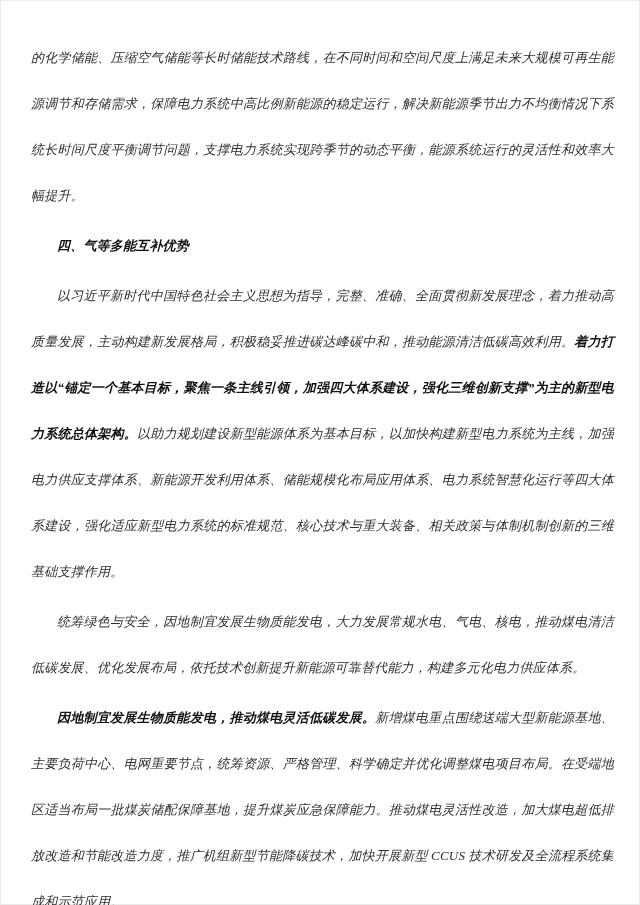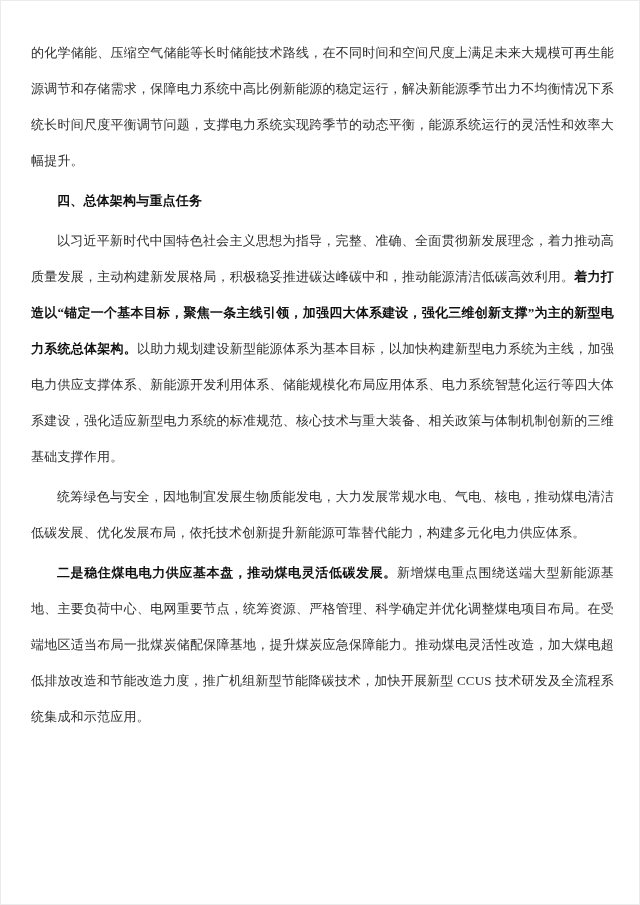--- a/index.html
+++ b/index.html
@@ -21,25 +21,26 @@
     font-family: "Liberation Serif", "DejaVu Serif", serif;
   }
   .doc-body {
     box-sizing: border-box;
     padding: 34px 25px 0 30px;
     color: #2e2e2e;
   }
   .doc-body .block {
     margin: 0 0 4px 0;
     font-size: 13px;
-    line-height: 36px;
+    line-height: 46px;
     text-align: justify;
     text-justify: inter-character;
     font-weight: normal;
     letter-spacing: 0.2px;
+    font-style: italic;
   }
   .doc-body .block.indent {
     text-indent: 2em;
   }
   .doc-body .heading {
     font-weight: bold;
     color: #111111;
   }
   .doc-body .bold {
     font-weight: bold;
@@ -48,19 +49,19 @@
   .doc-body .regular {
     color: #2e2e2e;
   }
 </style>
 </head>
 <body>
 
 <div class="doc-page">
   <div class="doc-body">
       <p class="block paragraph"><span class="regular">的化学储能、压缩空气储能等长时储能技术路线，在不同时间和空间尺度上满足未来大规模可再生能源调节和存储需求，保障电力系统中高比例新能源的稳定运行，解决新能源季节出力不均衡情况下系统长时间尺度平衡调节问题，支撑电力系统实现跨季节的动态平衡，能源系统运行的灵活性和效率大幅提升。</span></p>
-      <h3 class="block heading indent"><span class="bold">四、总体架构与重点任务</span></h3>
+      <h3 class="block heading indent"><span class="bold">四、气等多能互补优势</span></h3>
       <p class="block paragraph indent"><span class="regular">以习近平新时代中国特色社会主义思想为指导，完整、准确、全面贯彻新发展理念，着力推动高质量发展，主动构建新发展格局，积极稳妥推进碳达峰碳中和，推动能源清洁低碳高效利用。</span><span class="bold">着力打造以“锚定一个基本目标，聚焦一条主线引领，加强四大体系建设，强化三维创新支撑”为主的新型电力系统总体架构。</span><span class="regular">以助力规划建设新型能源体系为基本目标，以加快构建新型电力系统为主线，加强电力供应支撑体系、新能源开发利用体系、储能规模化布局应用体系、电力系统智慧化运行等四大体系建设，强化适应新型电力系统的标准规范、核心技术与重大装备、相关政策与体制机制创新的三维基础支撑作用。</span></p>
       <p class="block paragraph indent"><span class="regular">统筹绿色与安全，因地制宜发展生物质能发电，大力发展常规水电、气电、核电，推动煤电清洁低碳发展、优化发展布局，依托技术创新提升新能源可靠替代能力，构建多元化电力供应体系。</span></p>
-      <p class="block paragraph indent"><span class="bold">二是稳住煤电电力供应基本盘，推动煤电灵活低碳发展。</span><span class="regular">新增煤电重点围绕送端大型新能源基地、主要负荷中心、电网重要节点，统筹资源、严格管理、科学确定并优化调整煤电项目布局。在受端地区适当布局一批煤炭储配保障基地，提升煤炭应急保障能力。推动煤电灵活性改造，加大煤电超低排放改造和节能改造力度，推广机组新型节能降碳技术，加快开展新型 CCUS 技术研发及全流程系统集成和示范应用。</span></p>
+      <p class="block paragraph indent"><span class="bold">因地制宜发展生物质能发电，推动煤电灵活低碳发展。</span><span class="regular">新增煤电重点围绕送端大型新能源基地、主要负荷中心、电网重要节点，统筹资源、严格管理、科学确定并优化调整煤电项目布局。在受端地区适当布局一批煤炭储配保障基地，提升煤炭应急保障能力。推动煤电灵活性改造，加大煤电超低排放改造和节能改造力度，推广机组新型节能降碳技术，加快开展新型 CCUS 技术研发及全流程系统集成和示范应用。</span></p>
       <p class="block paragraph indent"></p>
     </div>
 </div>
 
 </body></html>

